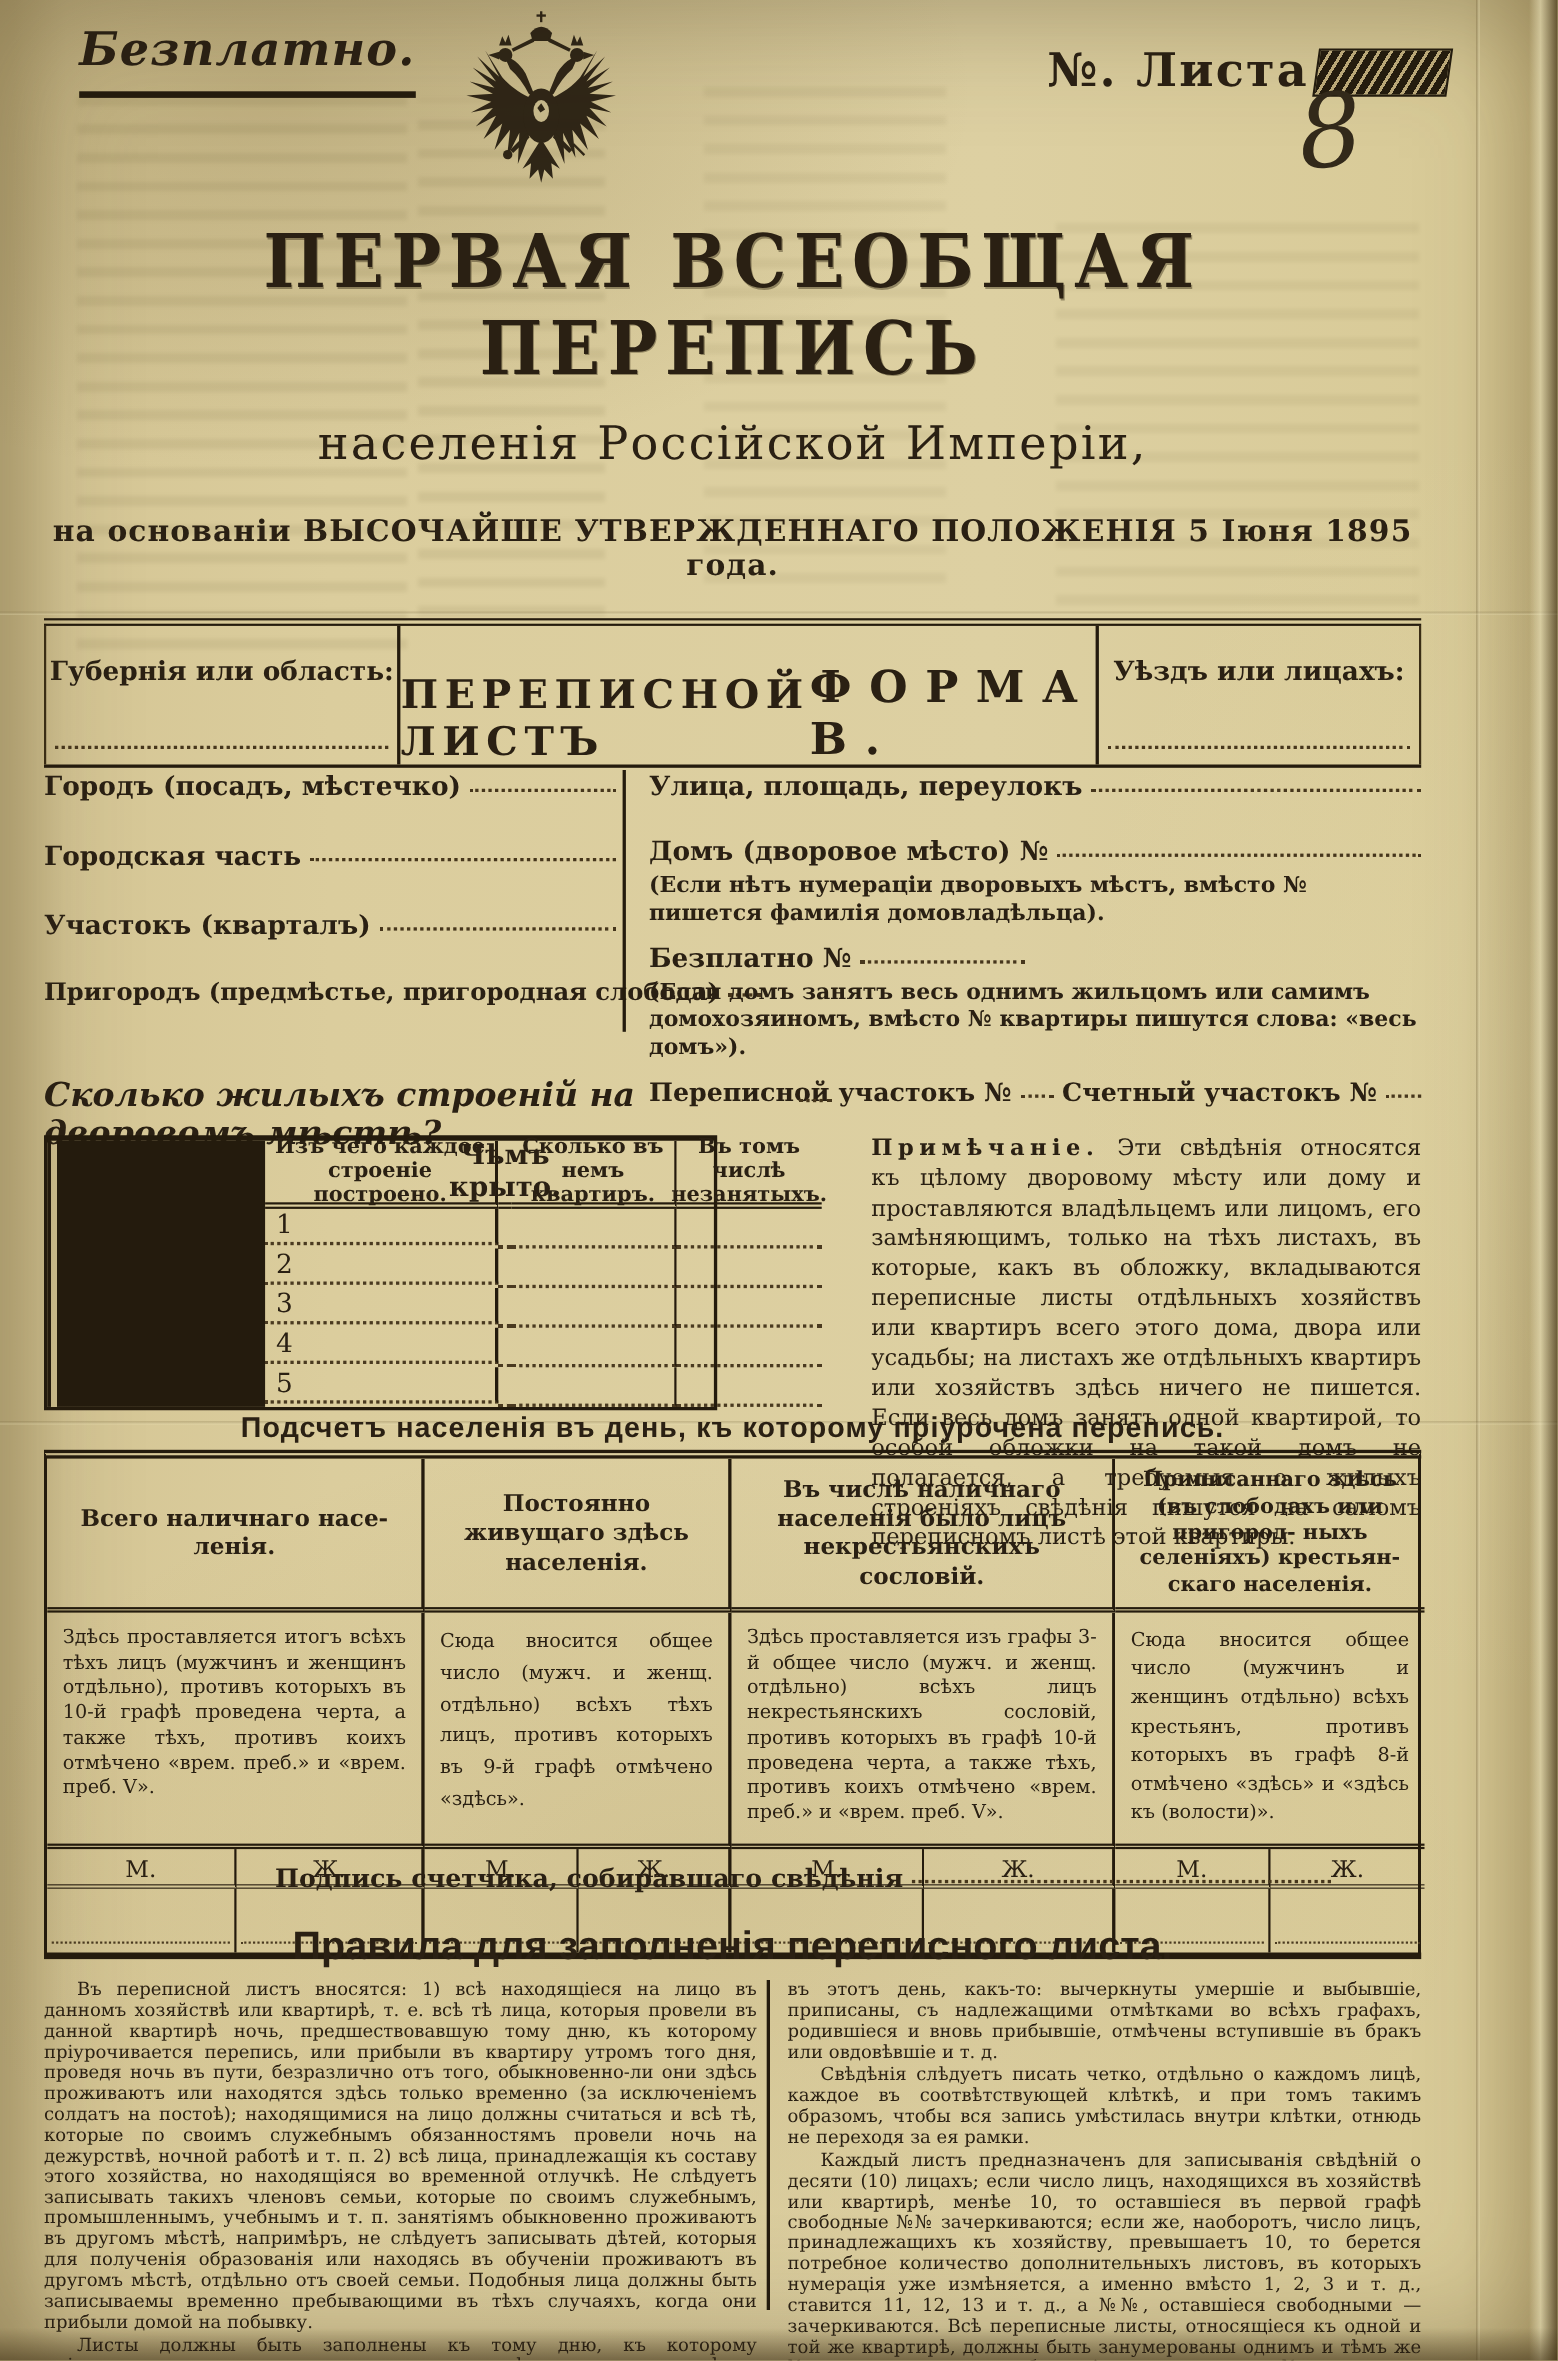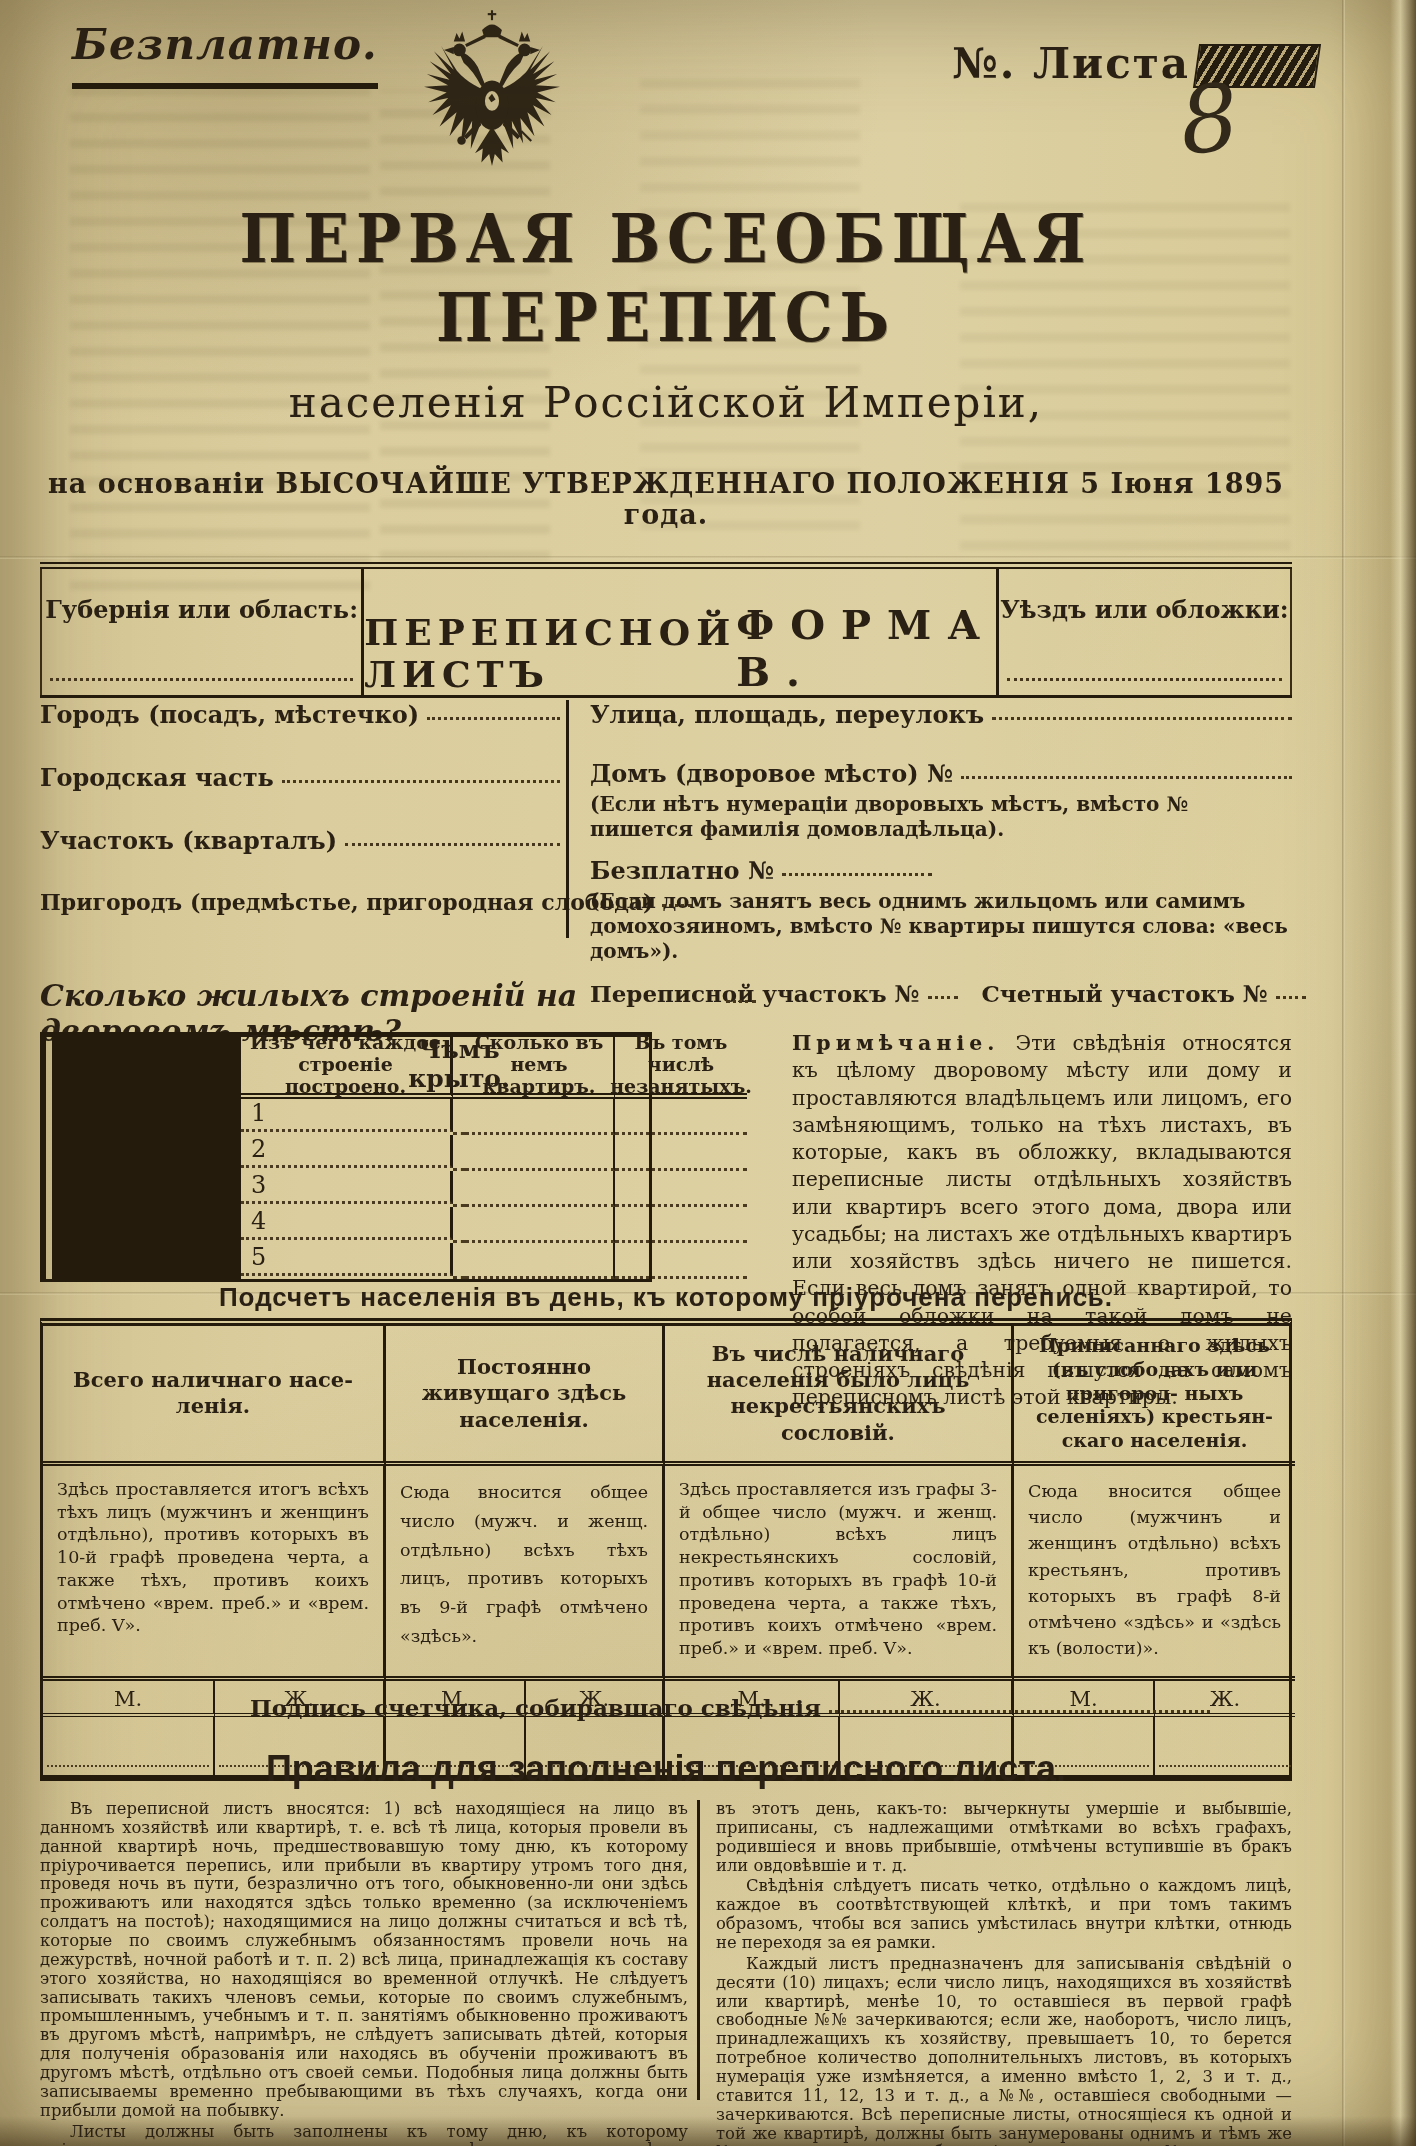--- a/index.html
+++ b/index.html
@@ -57,21 +57,21 @@
   
   .field{display:flex;align-items:baseline;}
   .lbl{font-size:24px;font-weight:bold;white-space:nowrap;}
   .dots{flex:1;border-bottom:3px dotted #46361c;margin-left:8px;min-width:30px;transform:translateY(-3px);}
   .addr-left{position:absolute;left:40px;top:700px;width:520px;}
   .addr-left .field{margin-bottom:34px;}
   .addr-divider{position:absolute;left:566px;top:700px;width:3px;height:238px;background:#241b0d;}
   .addr-right{position:absolute;left:590px;top:700px;width:702px;}
   .note{font-size:20px;font-weight:bold;line-height:1.25;margin:4px 0 14px 0;}
   .short{flex:0 0 150px;}
-  .dual{display:flex;gap:24px;margin-top:16px;}
+  .dual{display:flex;gap:8px;margin-top:16px;}
   .dual .field{flex:1;}
   .dual .lbl{font-size:23px;}
   
   .question{position:absolute;left:40px;top:978px;width:716px;font-size:30px;font-style:italic;font-weight:bold;}
   .question .dots{border-bottom:3px dotted #46361c;}
   .btable{position:absolute;left:40px;top:1032px;width:612px;box-sizing:border-box;
     border:3px solid #241b0d;border-top:5px solid #241b0d;display:grid;
     grid-template-columns:198px 212px 12px 150px 132px;}
   .vrule{grid-row:1 / span 6;background:linear-gradient(90deg,#241b0d 0 3px,transparent 3px 9px,#241b0d 9px 12px);}
   .bth{border-bottom:6px double #241b0d;font-weight:bold;text-align:center;display:flex;
@@ -173,21 +173,21 @@
   <div class="form-header">
     <div class="fh-cell fh-left">
       <span class="fh-label">Губернія или область:</span>
       <span class="fh-dots"></span>
     </div>
     <div class="fh-cell fh-center">
       <span class="fh-line1">ПЕРЕПИСНОЙ ЛИСТЪ</span>
       <span class="fh-line2">ФОРМА В.</span>
     </div>
     <div class="fh-cell fh-right">
-      <span class="fh-label">Уѣздъ или обложки:</span>
+      <span class="fh-label">Уѣздъ или лицахъ:</span>
       <span class="fh-dots"></span>
     </div>
   </div>
 
   <div class="addr-left">
     <div class="field">
         <span class="lbl">Городъ (посадъ, мѣстечко)</span>
         <span class="dots"></span>
       </div>
     <div class="field">

